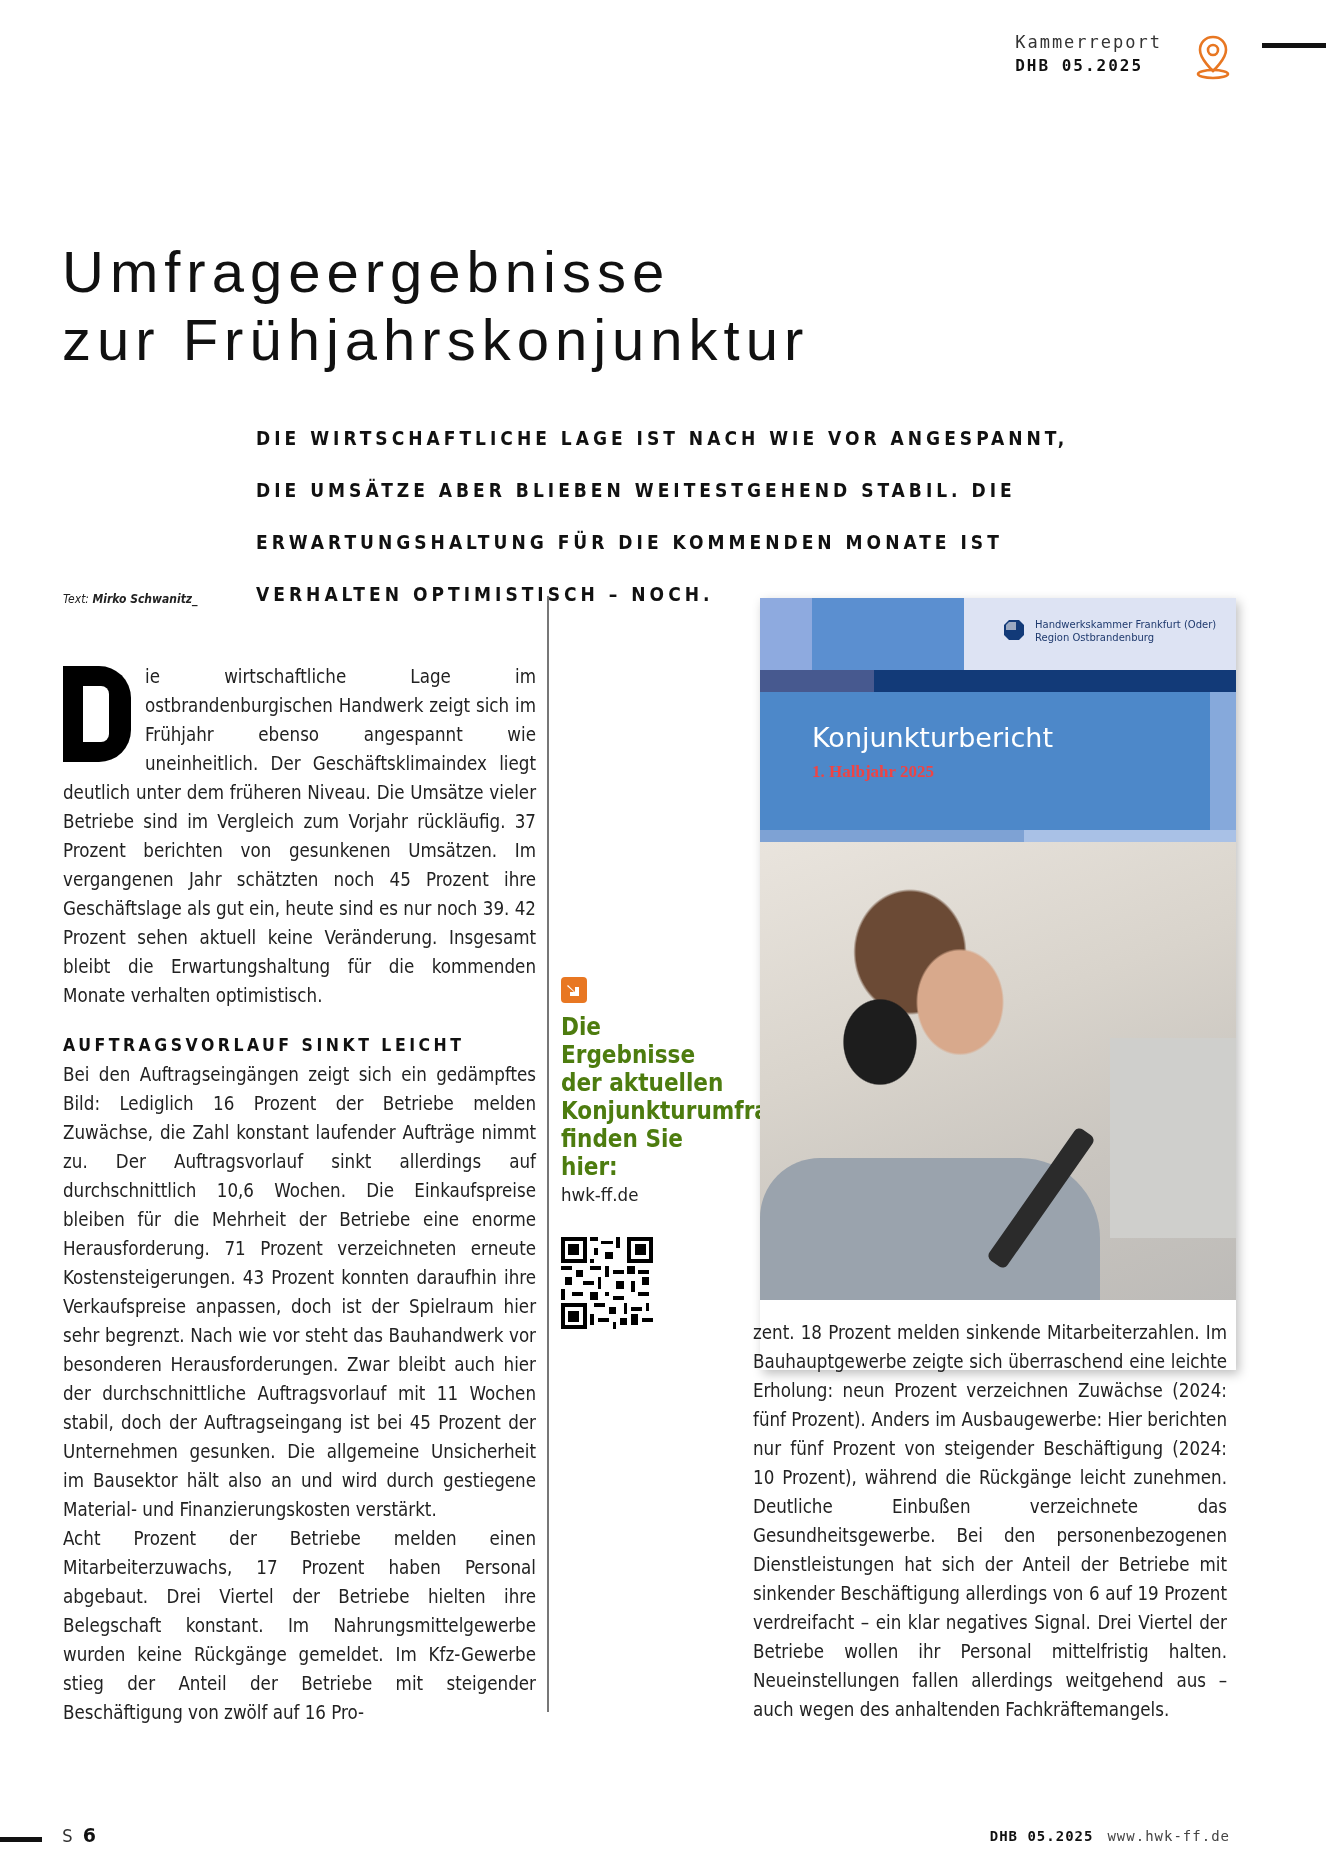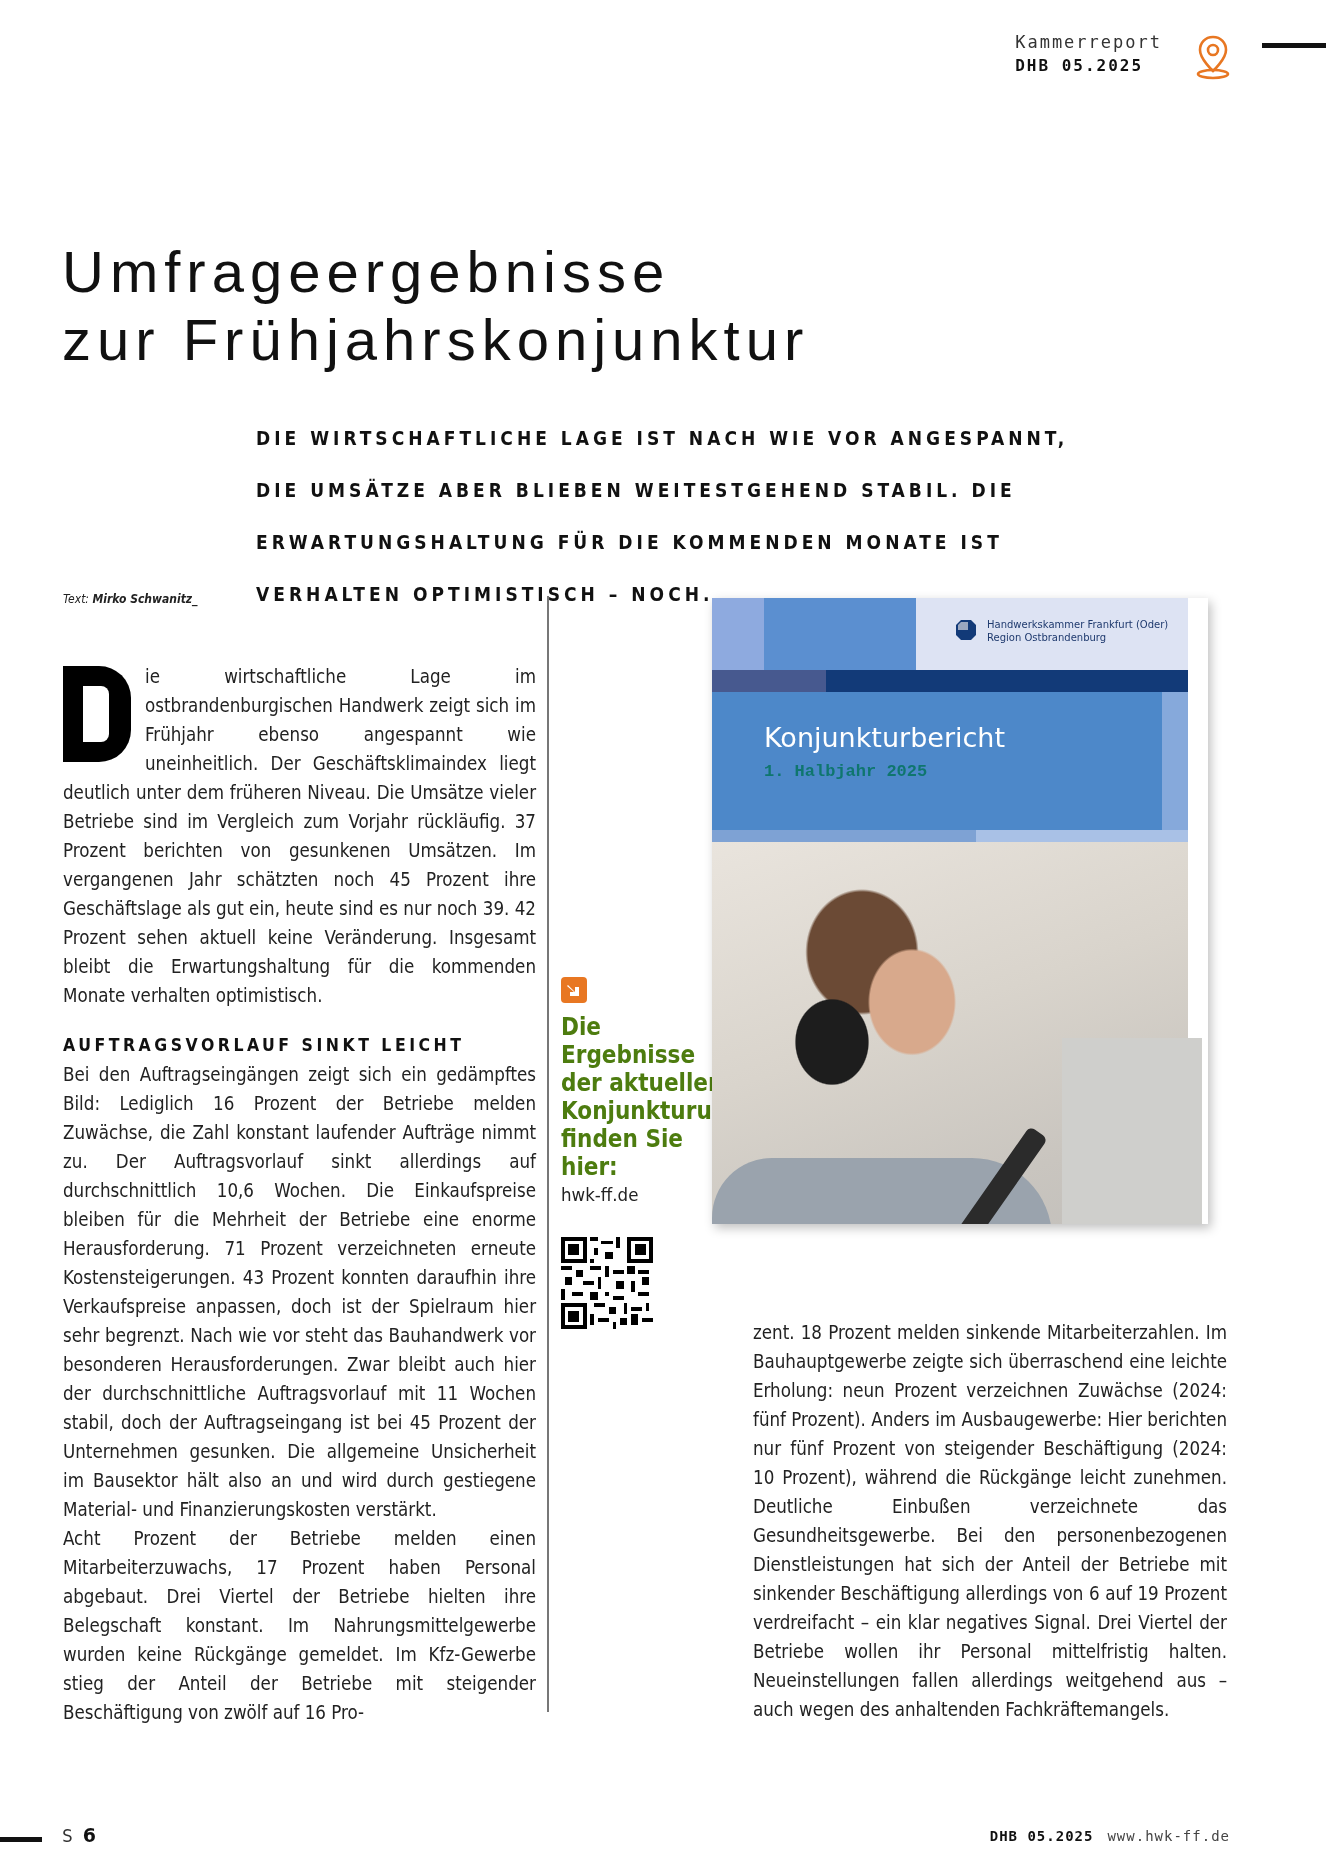--- a/index.html
+++ b/index.html
@@ -32,32 +32,32 @@
   .subhead { font-weight:bold; letter-spacing:3.5px; font-size:17.5px; color:#111; margin-top:21px !important; line-height:29px; }
 
   
   .side { position:absolute; left:561px; top:977px; width:175px; }
   .side .arrow { width:26px; height:26px; background:#e87722; border-radius:4px; display:flex; align-items:center; justify-content:center; margin-bottom:10px; }
   .side .cta { font-family:"DejaVu Sans Condensed","DejaVu Sans", sans-serif; font-weight:bold; font-size:24px; line-height:28px; color:#4d7c0f; }
   .side .url { font-family:"DejaVu Sans Condensed","DejaVu Sans", sans-serif; font-size:18.5px; line-height:28px; color:#222; }
   .qr { margin-top:28px; width:92px; height:92px; }
 
   
-  .cover { position:absolute; left:712px; top:598px; width:476px; height:626px; box-shadow:3px 4px 10px rgba(0,0,0,0.25); background:#fff; overflow:hidden;padding-left:20px; }
+  .cover { position:absolute; left:760px; top:598px; width:476px; height:772px; box-shadow:3px 4px 10px rgba(0,0,0,0.25); background:#fff; overflow:hidden; }
   .cv-top { position:absolute; left:0; top:0; width:476px; height:72px; background:#dde3f3; }
   .cv-b1 { position:absolute; left:0; top:0; width:52px; height:72px; background:#8eaadf; }
   .cv-b2 { position:absolute; left:52px; top:0; width:152px; height:72px; background:#5b8fd0; }
   .cv-logo { position:absolute; left:242px; top:20px; width:24px; height:24px; }
   .cv-org { position:absolute; left:275px; top:20px; font-family:"DejaVu Sans","Liberation Sans", sans-serif; font-size:10px; line-height:13px; color:#1f3a6e; }
   .cv-stripe1 { position:absolute; left:0; top:72px; width:114px; height:22px; background:#47598f; }
   .cv-stripe2 { position:absolute; left:114px; top:72px; width:362px; height:22px; background:#123a78; }
   .cv-blue { position:absolute; left:0; top:94px; width:450px; height:138px; background:#4d88c9; }
   .cv-blue-r { position:absolute; left:450px; top:94px; width:26px; height:138px; background:#86a9db; }
   .cv-title { position:absolute; left:52px; top:124px; font-family:"DejaVu Sans","Liberation Sans", sans-serif; font-size:27px; color:#fff; }
-  .cv-sub { position:absolute; left:52px; top:164px; font-family:Liberation Mono, monospace; font-weight:bold; font-size:17px; color:#0f766e; }
+  .cv-sub { position:absolute; left:52px; top:164px; font-family:Liberation Serif, serif; font-weight:bold; font-size:17px; color:#ef4444; }
   .cv-lightbar1 { position:absolute; left:0; top:232px; width:264px; height:12px; background:#7ea2d4; }
   .cv-lightbar2 { position:absolute; left:264px; top:232px; width:212px; height:12px; background:#a9c1e6; }
   .cv-photo { position:absolute; left:0; top:244px; width:476px; height:458px;
      background:
        radial-gradient(ellipse 60px 70px at 120px 200px, #1d1d1d 60%, transparent 62%),
        radial-gradient(ellipse 70px 85px at 200px 160px, #d8a98c 60%, transparent 63%),
        radial-gradient(ellipse 90px 100px at 150px 110px, #6b4a35 60%, transparent 63%),
        linear-gradient(160deg, #e9e4dd 0%, #d9d4cc 40%, #c9c5bf 70%, #bdbbb8 100%);
   }
   .cv-shirt { position:absolute; left:0; top:560px; width:340px; height:142px; background:#9aa3ad; border-radius:60px 80px 0 0; }

